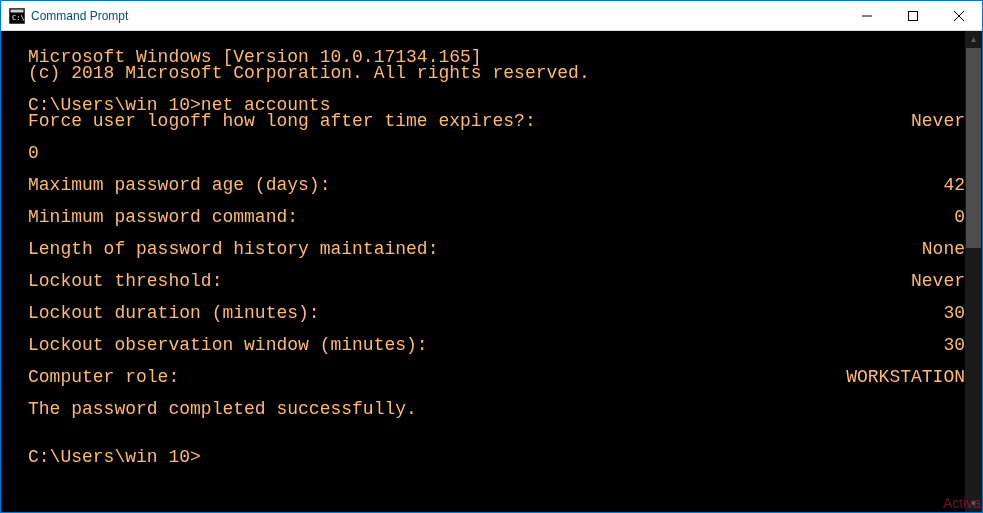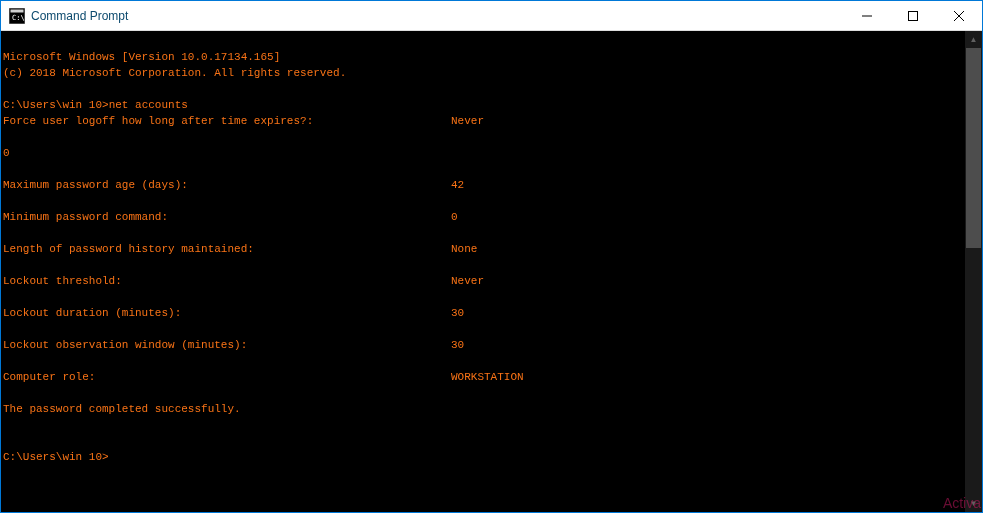--- a/index.html
+++ b/index.html
@@ -69,27 +69,28 @@
     }
     .terminal-wrap {
       flex-grow: 1;
       display: flex;
       background: #000;
       position: relative;
     }
     .terminal {
       flex-grow: 1;
       background: #000;
-      color: #f97316;
+      color: #fdba74;
       font-family: Consolas, "Courier New", monospace;
-      font-size: 11px;
+      font-size: 18px;
       line-height: 16px;
       padding: 2px 0 0 2px;
       white-space: pre;
       overflow: hidden;
+      margin-left: 25px;
     }
     .scrollbar {
       width: 17px;
       background: #1a1a1a;
       position: relative;
       flex-shrink: 0;
     }
     .scrollbar-up, .scrollbar-down {
       width: 100%;
       height: 17px;
@@ -108,20 +109,21 @@
     .scrollbar-thumb {
       position: absolute;
       top: 17px;
       left: 1px;
       right: 1px;
       height: 200px;
       background: #4d4d4d;
     }
     .row-kv {
       display: flex;
+      justify-content: space-between;
     }
     .row-kv .k {
       min-width: 448px;
     }
     .watermark {
       position: absolute;
       bottom: 2px;
       right: 2px;
       color: #be185d;
       font-size: 14px;

